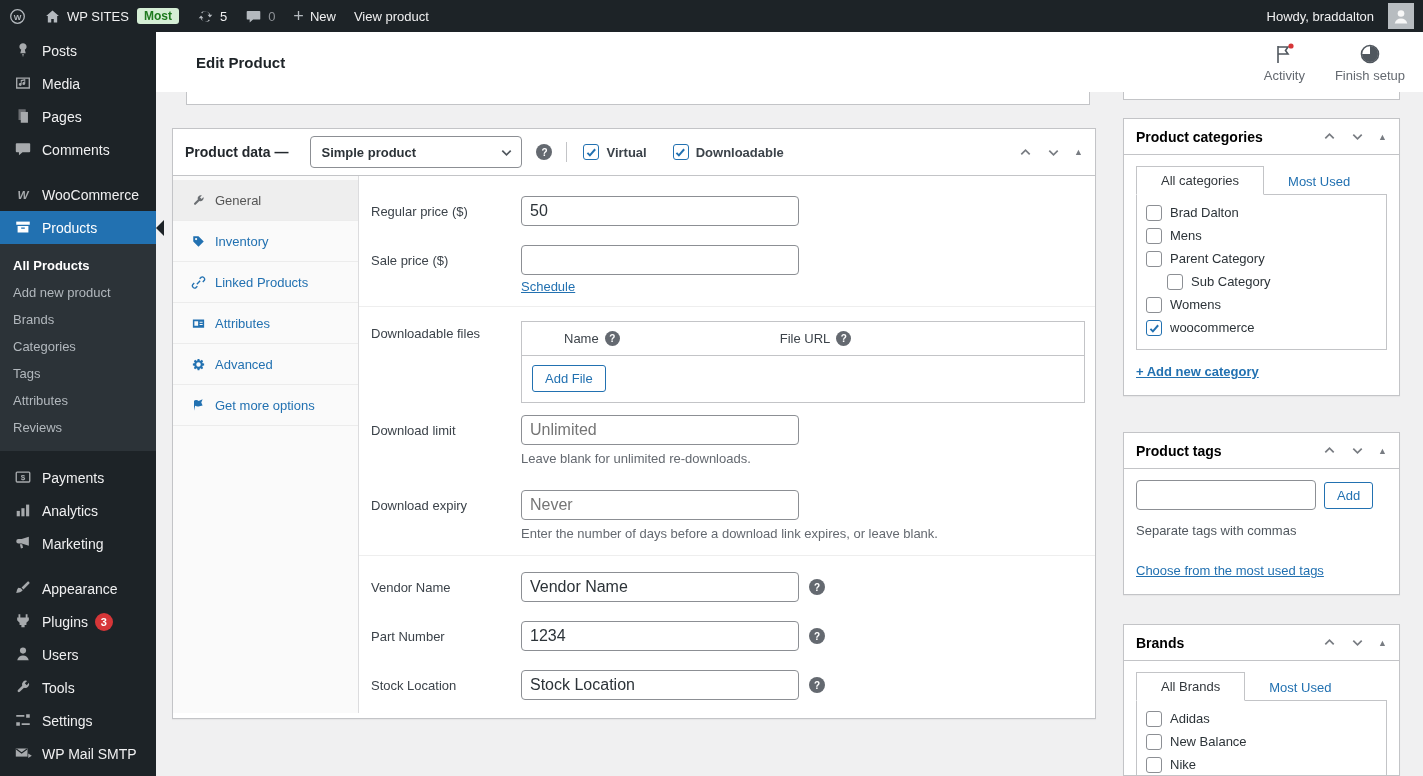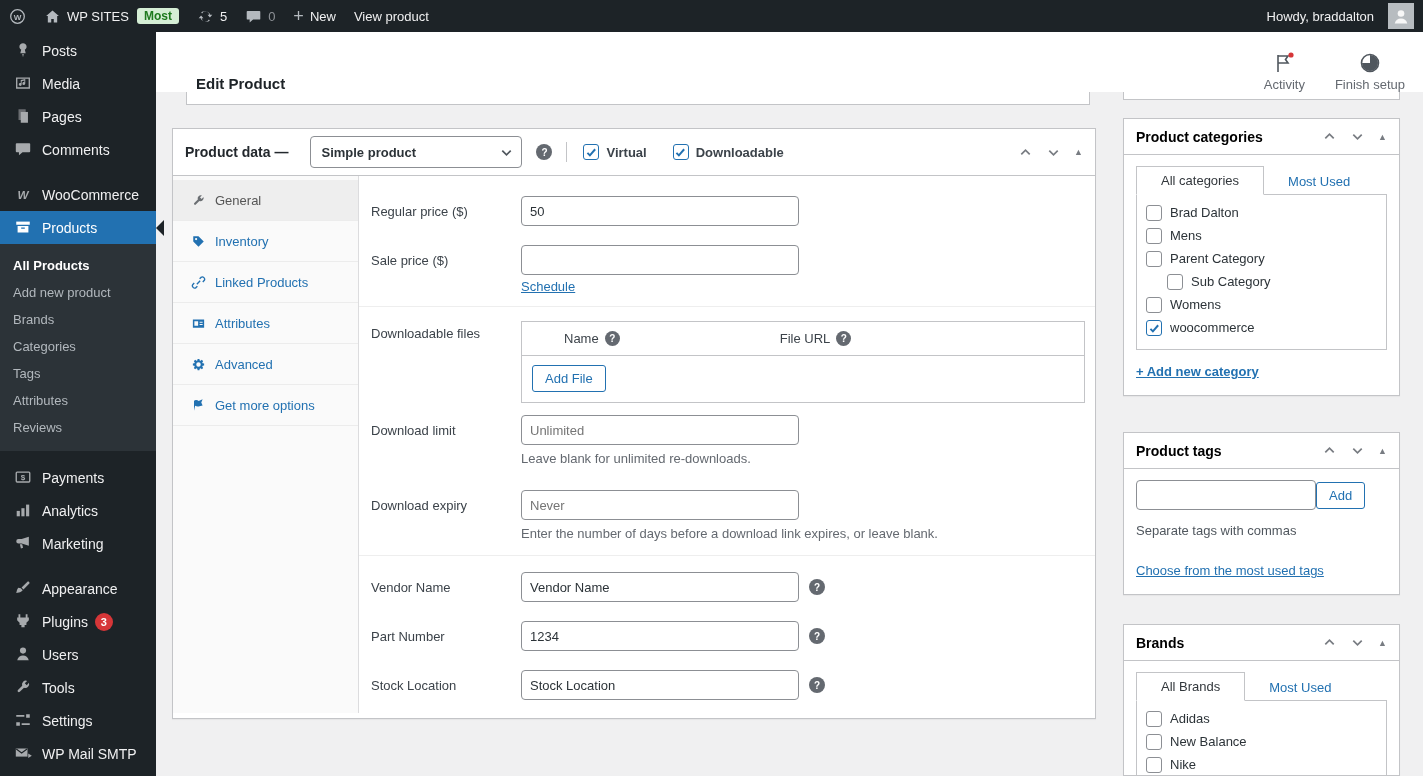--- a/index.html
+++ b/index.html
@@ -35,21 +35,21 @@
     transform:translateY(-50%);border:8px solid transparent;border-right-color:#1d2327}
   .sb-item.sub{height:27px;padding-left:13px;font-size:13px;color:#b2b8bd;background:#2c3338}
   .sb-item.sub.current{color:#fff;font-weight:700}
   .sb-item.sub-first{height:35px;padding-top:8px}
   .sb-item.sub-last{height:37px;padding-bottom:10px}
   .sb-badge{margin-left:7px;background:#d63638;color:#fff;border-radius:9px;min-width:18px;height:18px;
     display:inline-flex;align-items:center;justify-content:center;font-size:11px;font-weight:600;padding:0 4px}
 
   
   .page-header{position:absolute;left:156px;top:32px;width:1267px;height:60px;background:#fff;
-    display:flex;align-items:flex-end;z-index:10}
+    display:flex;align-items:center;z-index:10}
   .page-header h1{margin:0 0 0 40px;font-size:15px;font-weight:700;color:#1d2327}
   .header-actions{margin-left:auto;display:flex;align-items:flex-start;gap:30px;padding-right:18px}
   .header-action{display:flex;flex-direction:column;align-items:center;gap:2px;cursor:pointer;color:#50575e}
   .ha-icon{display:inline-flex}
   .ha-icon svg{width:24px;height:24px;display:block}
   .ha-label{font-size:13px;color:#646970}
 
   
   .partial-main{position:absolute;left:186px;top:84px;width:904px;height:21px;background:#fff;
     border:1px solid #c3c4c7;z-index:2}
@@ -92,21 +92,21 @@
   .pd-tab-icon svg{width:15px;height:15px;display:block}
   .pd-tab.active{background:#eee;color:#555}
   .pd-tab.active .pd-tab-icon{color:#6b6f73}
 
   .pd-content{flex:1;padding:20px 10px 0 12px;overflow:hidden}
   .form-row{display:flex;align-items:center;margin-bottom:19px}
   .form-row.top{align-items:flex-start}
   .form-row.tight{margin-bottom:0}
   .fr-label{width:150px;flex:none;color:#3c434a}
   .form-row.top .fr-label{padding-top:5px}
-  .txt{height:30px;border:1px solid #8c8f94;border-radius:4px;padding:0 8px;font-size:13px;
+  .txt{height:30px;border:1px solid #8c8f94;border-radius:4px;padding:0 8px;font-size:16px;
     color:#2c3338;width:278px;background:#fff;font-family:"Liberation Sans",sans-serif}
   .txt::placeholder{color:#757575}
   .schedule-link{display:inline-block;margin:4px 0 0 150px;color:#2271b1;text-decoration:underline;cursor:pointer}
   .hr{border-top:1px solid #eee;margin:12px -10px 14px -12px}
   .hr.second{margin-top:14px;margin-bottom:16px}
   .help-line{margin:6px 0 24px 150px;color:#646970}
   .help-line.last{margin-bottom:0}
   .files-table{flex:1;border:1px solid #c3c4c7}
   .ft-head{display:flex;align-items:center;height:34px;border-bottom:1px solid #c3c4c7;color:#3c434a}
   .ft-name{margin-left:42px;display:flex;align-items:center}
@@ -124,21 +124,21 @@
   .cat-tab{padding:6px 24px;cursor:pointer}
   .cat-tab.active{background:#fff;border:1px solid #c3c4c7;border-bottom:1px solid #fff;color:#32373c}
   .cat-tab.link{color:#2271b1}
   .check-list{border:1px solid #c3c4c7;background:#fff;padding:10px 9px 6px;min-height:140px}
   .check-item{display:flex;align-items:center;gap:8px;margin-bottom:7px;color:#2c3338;cursor:pointer}
   .ci-label{line-height:16px}
   .add-link{display:inline-block;margin-top:14px;color:#2271b1;font-weight:700;text-decoration:underline;cursor:pointer}
   #cat-panel{top:118px}
   #tags-panel{top:432px}
   #brands-panel{top:624px;height:152px;overflow:hidden}
-  .tag-row{display:flex;align-items:center}
+  .tag-row{display:flex;gap:8px;align-items:center}
   .tag-input{width:180px}
   .tag-help{margin-top:13px;color:#50575e}
   .choose-link{display:inline-block;margin-top:25px;color:#2271b1;text-decoration:underline;cursor:pointer}
   #brands-panel .check-list{min-height:120px}
 </style>
 </head>
 <body>
 
 <div class="admin-bar">
   <a class="ab-item">

